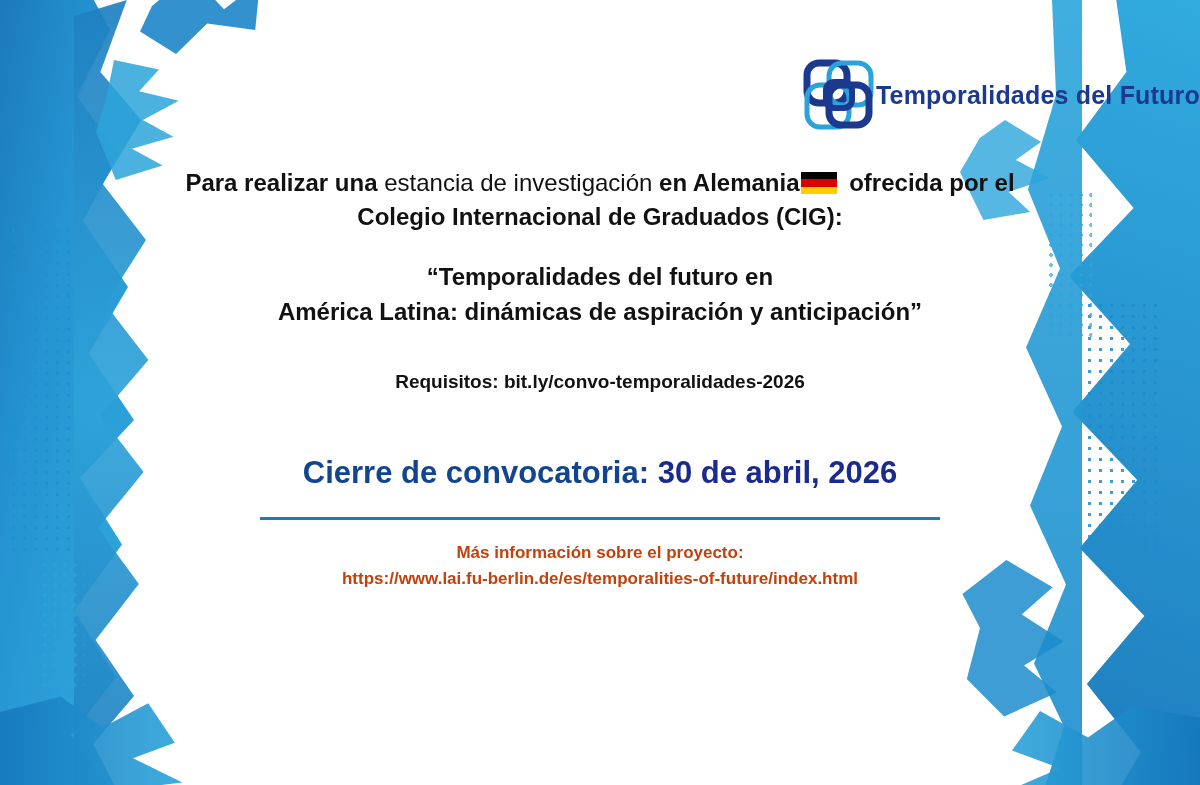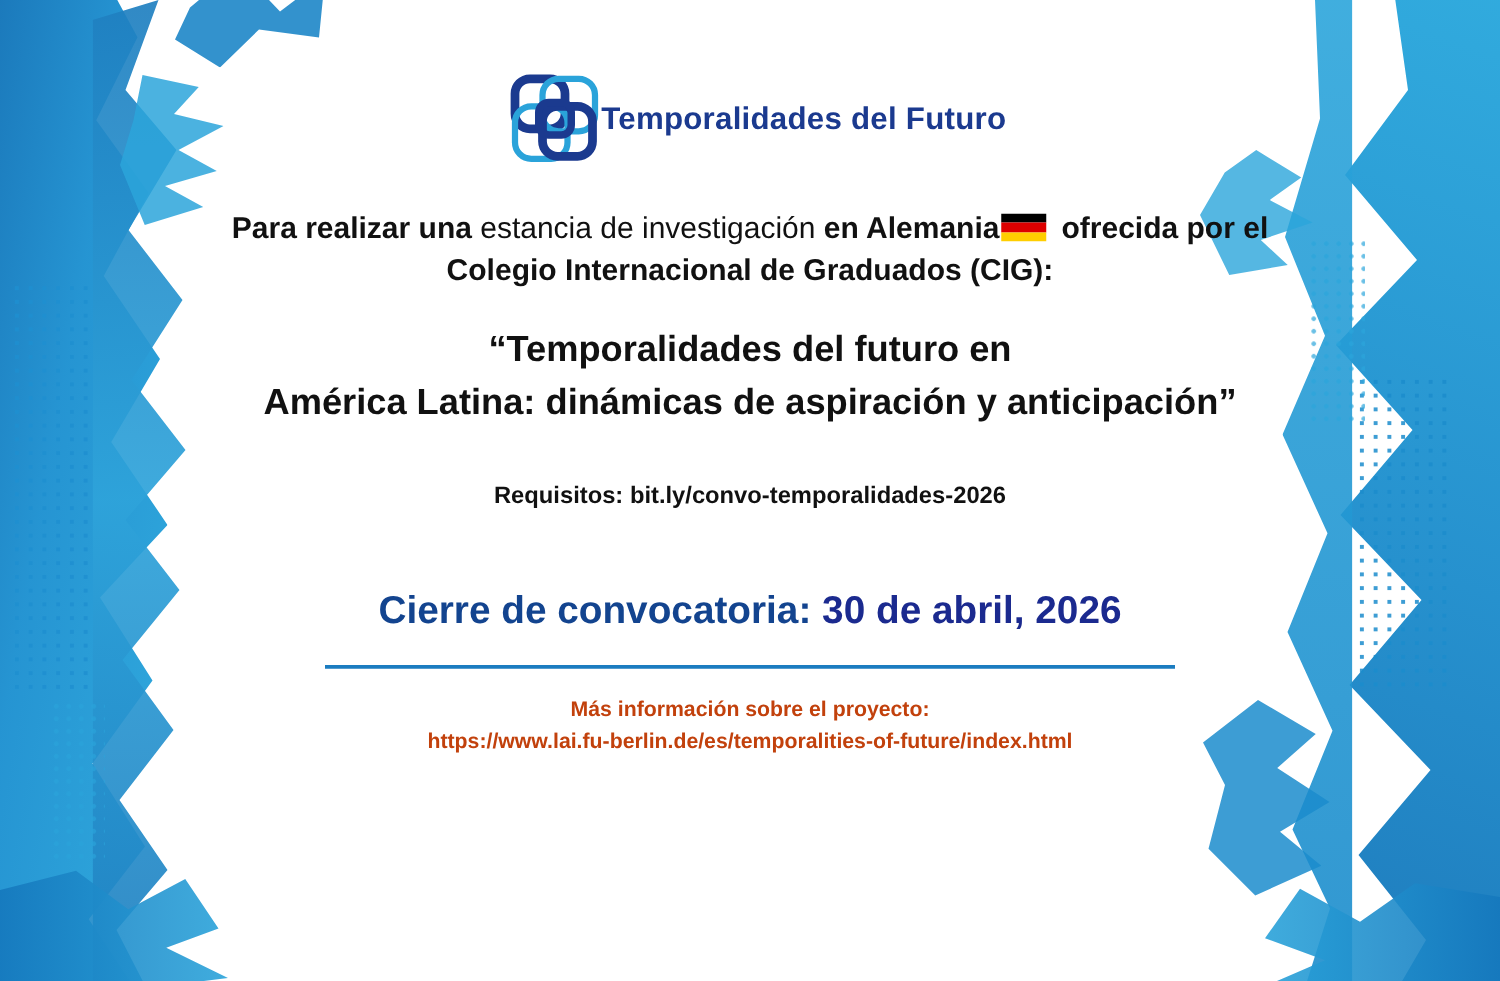--- a/index.html
+++ b/index.html
@@ -125,21 +125,21 @@
     z-index: 5;
     width: 1200px;
     padding-top: 58px;
     text-align: center;
   }
 
   
   .logo-row {
     display: flex;
     align-items: center;
-    justify-content: center;
+    justify-content: flex-end;
     gap: 0;
     margin-left: 12px;
   }
   .logo-mark { width: 74px; height: 74px; flex: 0 0 auto; }
   .logo-text { text-align: left; line-height: 1.12; }
   .logo-l1 {
     font-size: 25px; font-weight: bold; color: #1b3a8f; letter-spacing: .2px;
   }
   .logo-l2 {
     font-size: 25px; font-weight: bold; color: #2aa3da; letter-spacing: .2px;
@@ -175,21 +175,21 @@
     margin: 0 6px 0 1px;
     border: 0;
   }
   .flag i { display: block; height: 33.33%; width: 100%; }
   .flag .b { background: #000000; }
   .flag .r { background: #dd0000; }
   .flag .y { background: #ffce00; }
 
   .title-quote {
     margin-top: 26px;
-    font-size: 29px;
+    font-size: 24px;
     font-weight: 800;
     color: #111111;
     line-height: 1.44;
   }
 
   .requisitos {
     margin-top: 42px;
     font-size: 19px;
     font-weight: bold;
     color: #111111;

